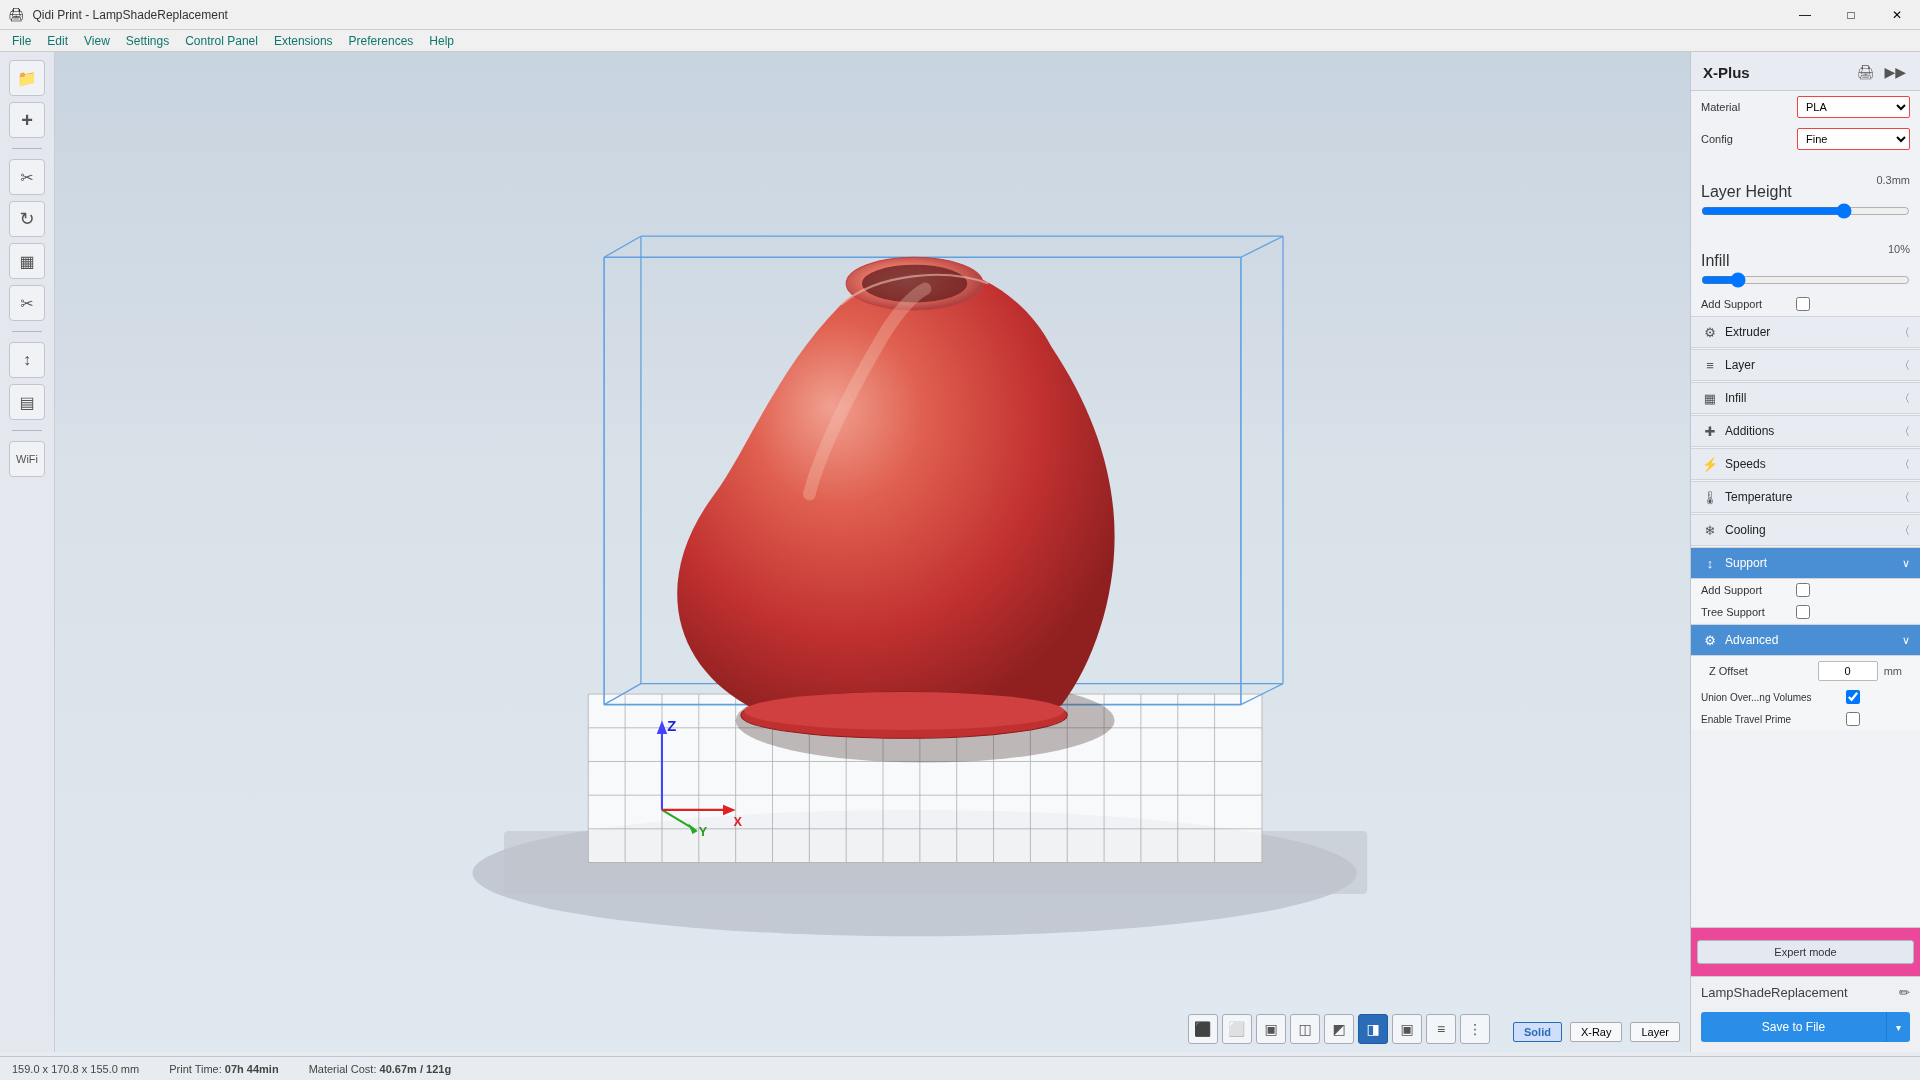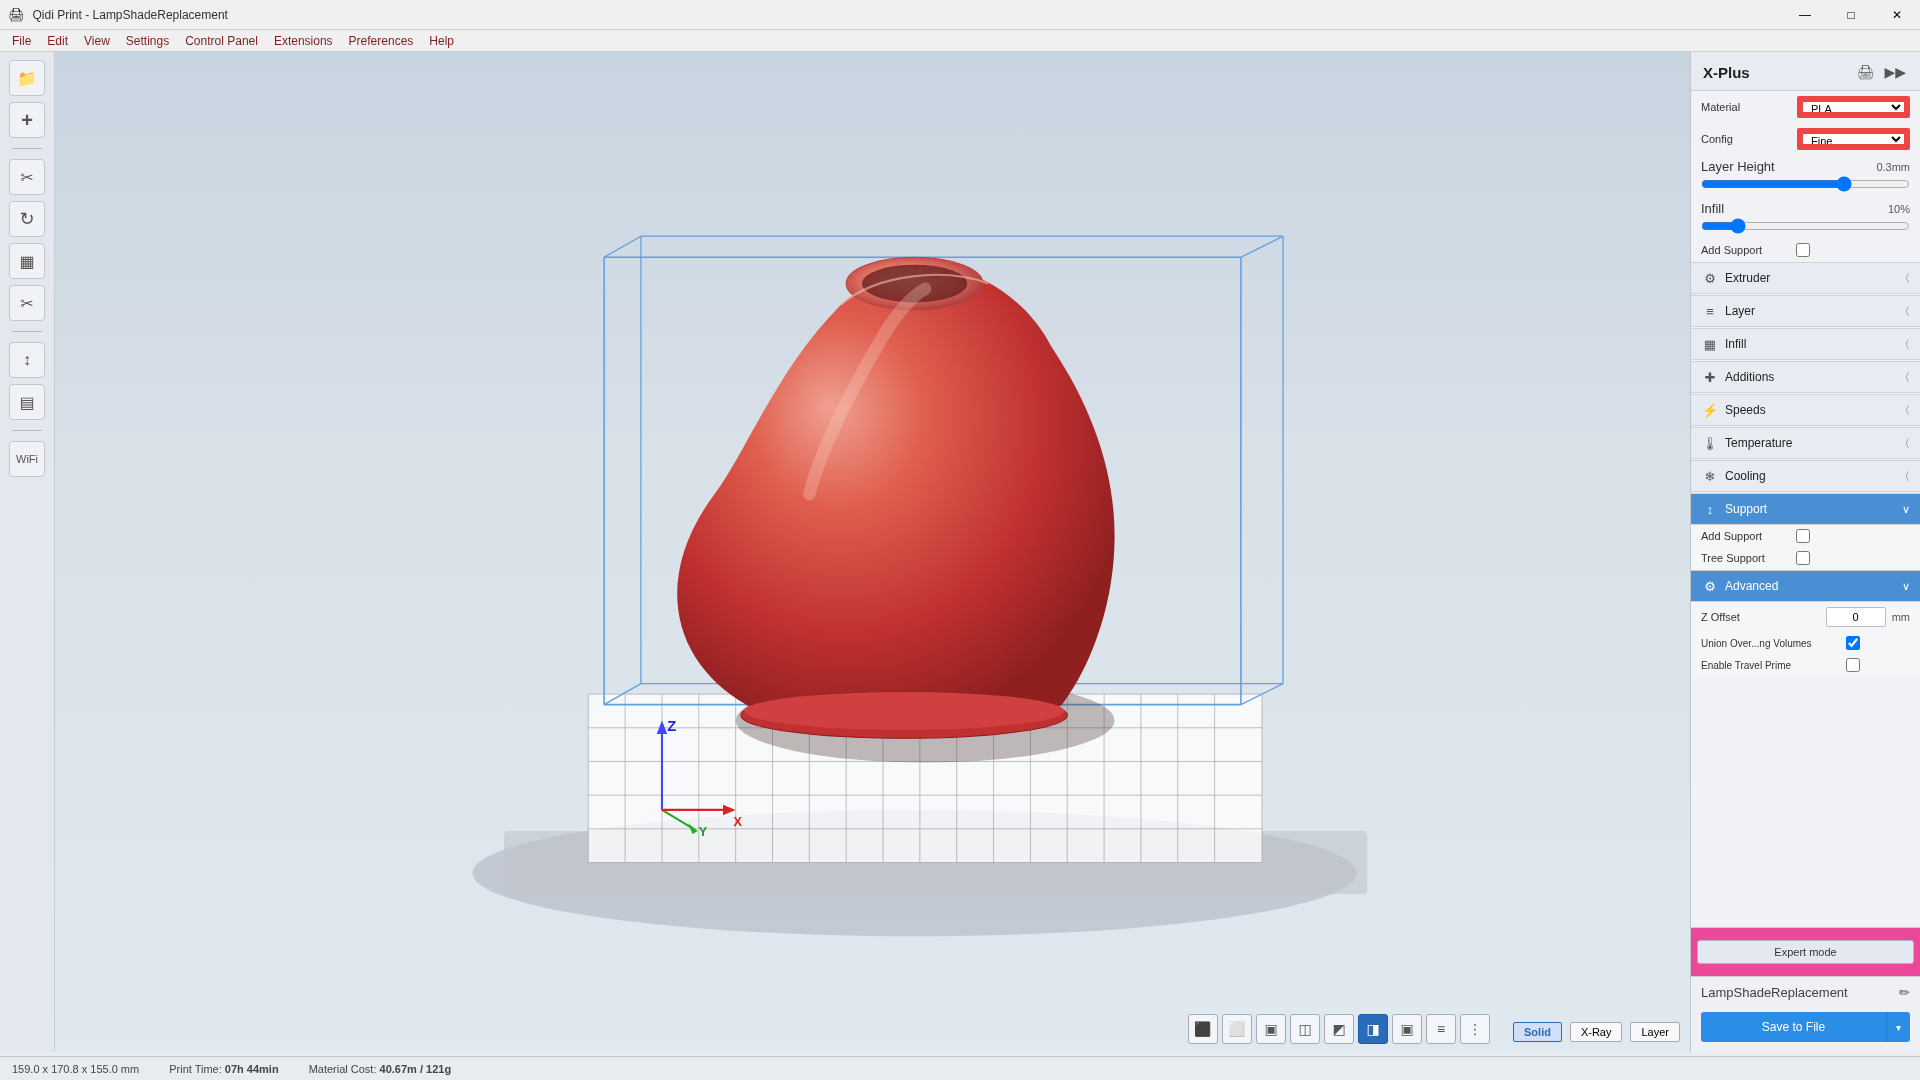--- a/index.html
+++ b/index.html
@@ -16,21 +16,21 @@
     #titlebar .win-controls button {
       width: 46px; height: 30px; border: none; background: transparent; cursor: pointer; font-size: 12px;
     }
 
     
     #menubar {
       width: 100%; height: 22px; background: #f0f0f0; border-bottom: 1px solid #ccc;
       display: flex; align-items: center; padding: 0 4px;
     }
     #menubar .menu-item {
-      padding: 2px 8px; font-size: 12px; color: #7f1d1d; cursor: pointer;
+      padding: 2px 8px; font-size: 12px; color: #0f766e; cursor: pointer;
     }
 
     
     #main-layout { display: flex; width: 100%; height: calc(1080px - 52px - 28px); }
 
     
     #left-toolbar {
       width: 55px; background: #e4e8ee; border-right: 1px solid #c8cdd4;
       display: flex; flex-direction: column; align-items: center; padding-top: 8px; gap: 6px;
     }
@@ -92,28 +92,28 @@
     #panel-header .panel-title { font-size: 15px; font-weight: bold; color: #222; }
     #panel-header .panel-icons { display: flex; gap: 6px; align-items: center; }
     .panel-icon-btn { cursor: pointer; color: #555; font-size: 14px; padding: 2px; }
 
     
     .field-row {
       display: flex; align-items: center; padding: 5px 10px; gap: 6px;
     }
     .field-label { width: 90px; font-size: 11px; color: #333; flex-shrink: 0; }
     .field-select {
-      flex: 1; height: 22px; border: 6px solid #ef4444; background: white;
+      flex: 1; height: 22px; border: 1px solid #ef4444; background: white;
       font-size: 11px; padding: 0 4px; border-radius: 2px; cursor: pointer;
     }
 
     
     .slider-section { padding: 4px 10px 2px 10px; }
     .slider-label-row { display: flex; justify-content: space-between; align-items: center; margin-bottom: 2px; }
-    .slider-label { font-size: 13px; color: #333; }
+    .slider-label { font-size: 16px; color: #333; margin-top: 24px; }
     .slider-value { font-size: 11px; color: #555; }
     input[type=range] { width: 100%; height: 16px; cursor: pointer; }
 
     
     .checkbox-row {
       display: flex; align-items: center; padding: 4px 10px; gap: 5px;
     }
     .checkbox-row input[type=checkbox] { cursor: pointer; width: 14px; height: 14px; }
 
     
@@ -140,21 +140,21 @@
     }
     .section-header.advanced-active .sec-label { color: white; }
     .section-header.advanced-active .sec-icon { color: white; }
     .section-header.advanced-active .sec-arrow { color: white; }
 
     
     .section-content { background: #f5f6f8; }
 
     
     .z-offset-row {
-      display: flex; align-items: center; padding: 5px 10px; gap: 6px;
+      display: flex; align-items: center; padding: 5px 18px; gap: 6px;
     }
     .z-offset-label { font-size: 11px; color: #333; flex: 1; }
     .z-offset-input {
       width: 60px; height: 20px; border: 1px solid #bbb; font-size: 11px;
       padding: 0 4px; border-radius: 2px; text-align: center;
     }
     .z-offset-unit { font-size: 11px; color: #555; }
 
     
     #panel-bottom { padding: 12px 6px; border-top: 1px solid #c8cdd4; background: #ec4899; }

